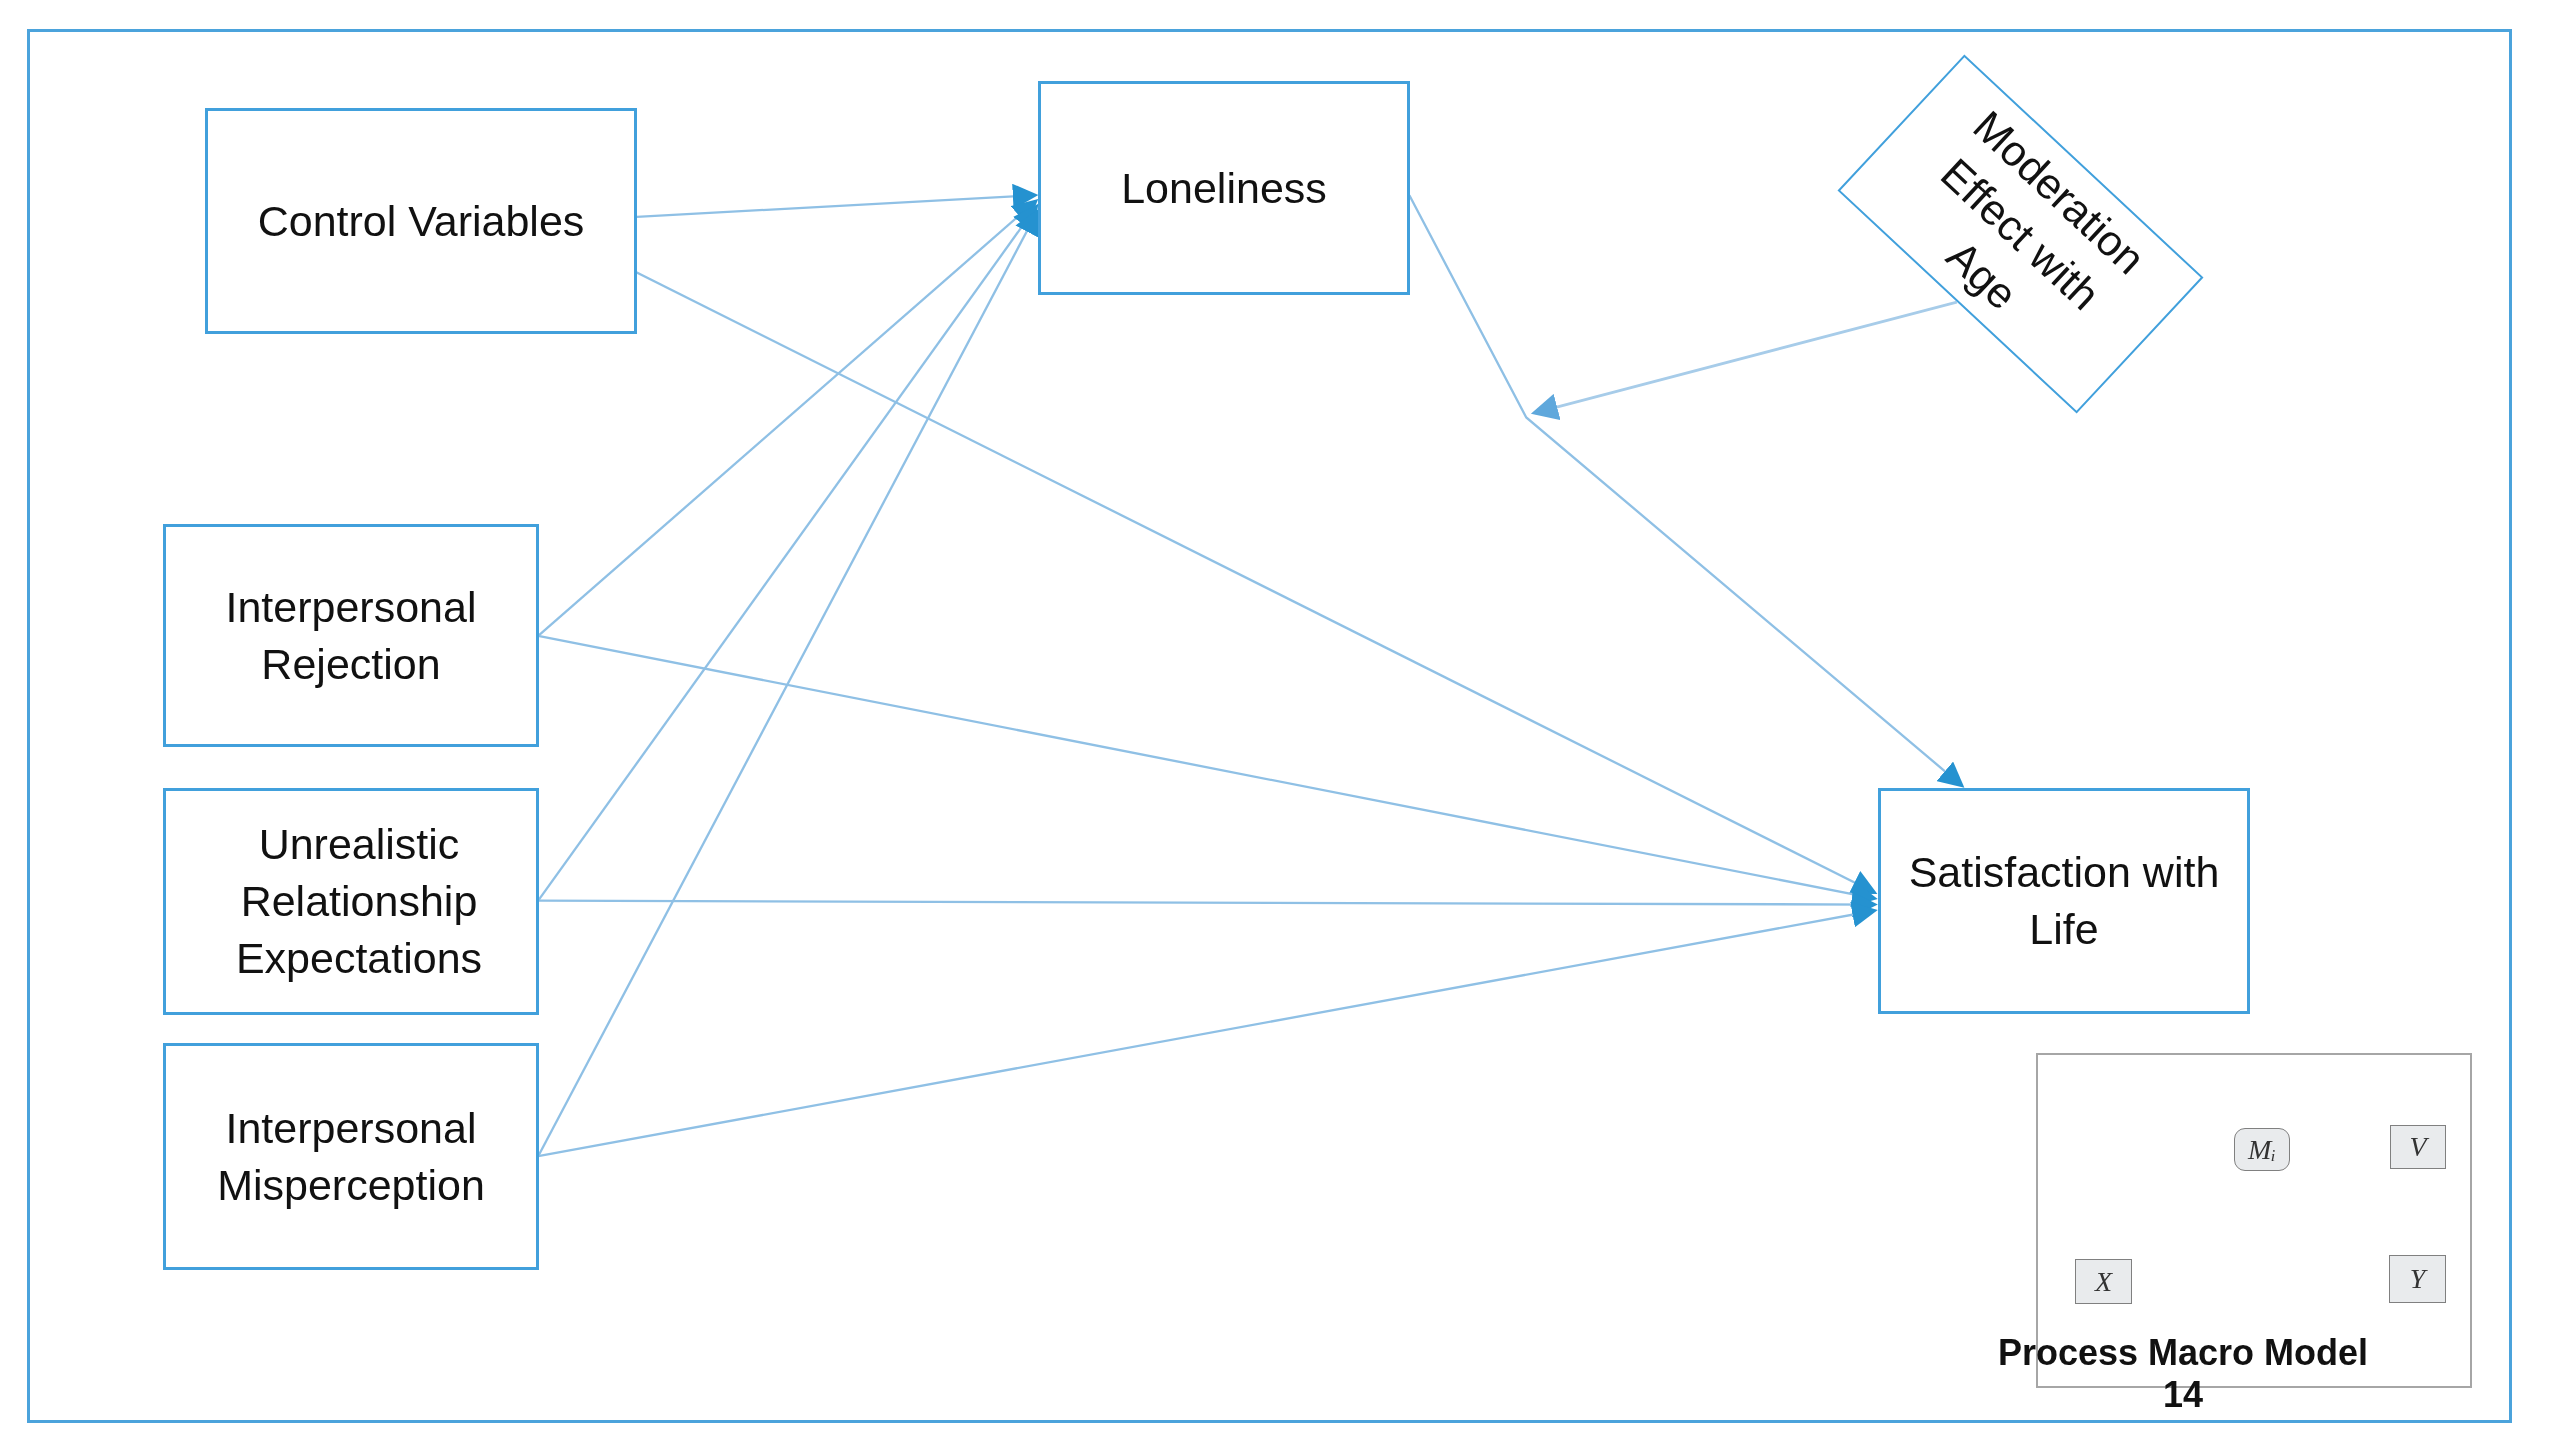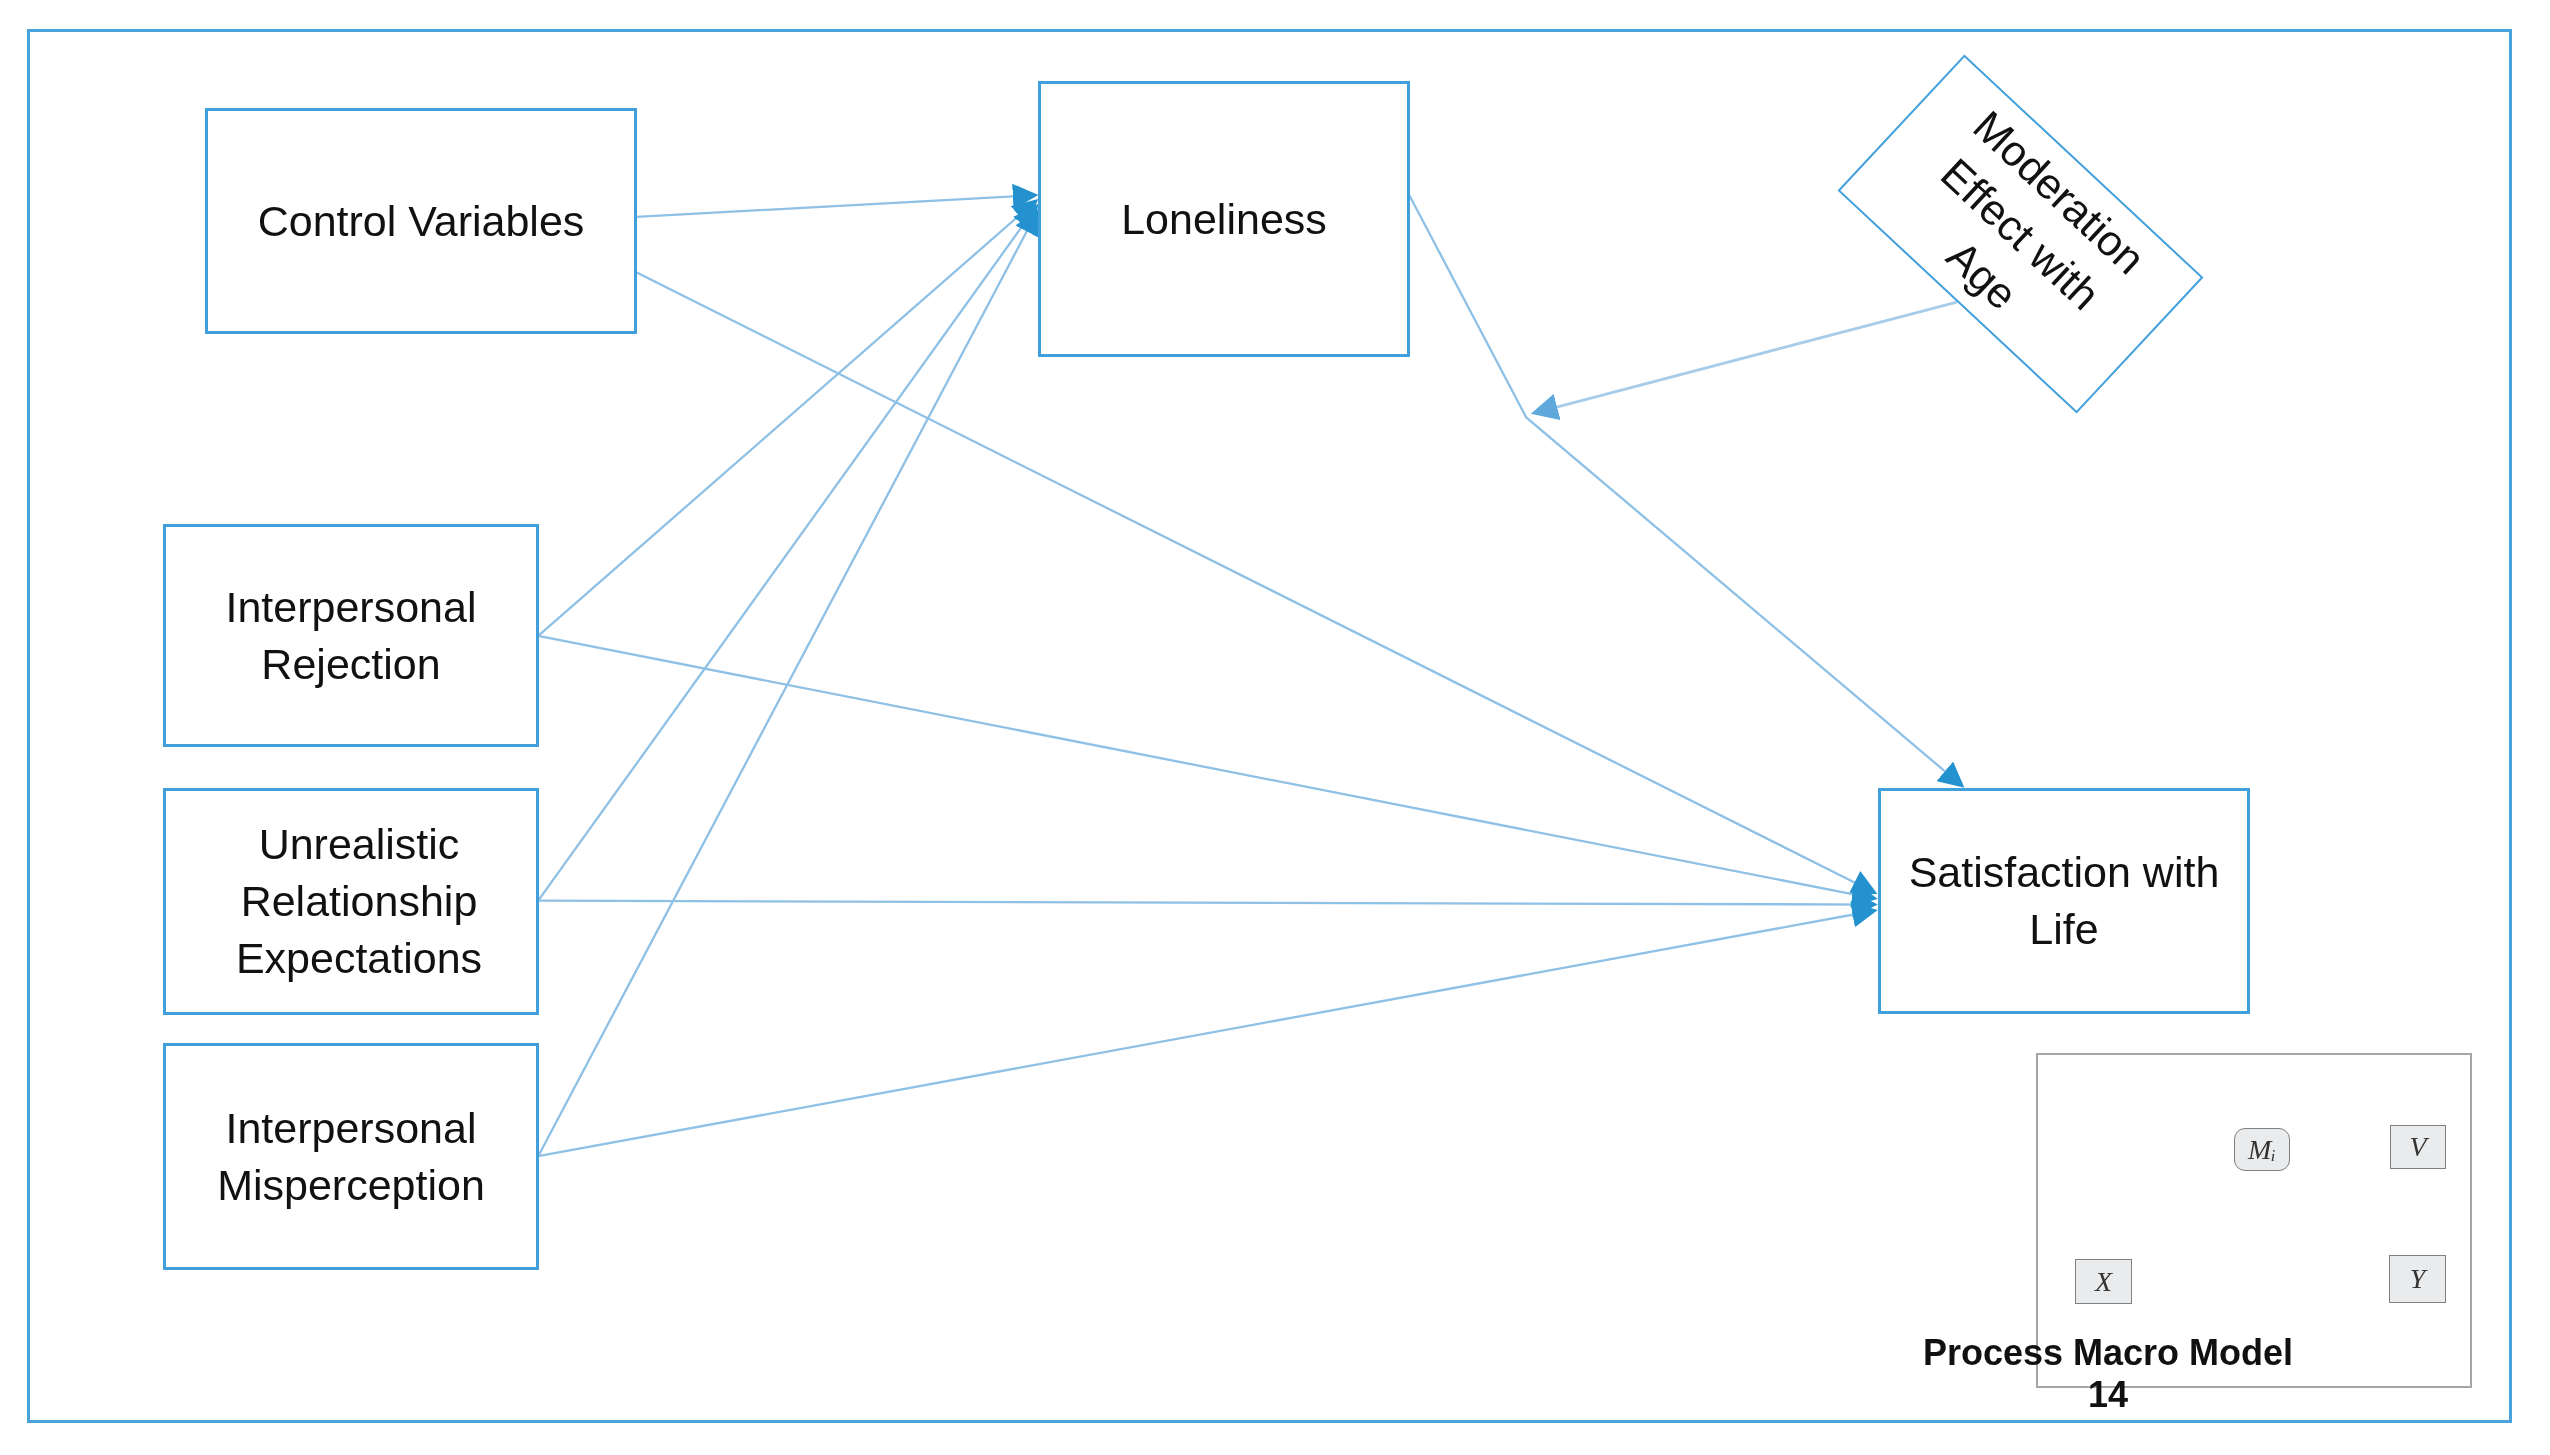--- a/index.html
+++ b/index.html
@@ -15,42 +15,42 @@
   .node{
     position:absolute;display:flex;align-items:center;justify-content:center;
     background:#ffffff;border:3.1px solid #41A0DC;box-sizing:border-box;
     text-align:center;font-size:43px;line-height:1.32;white-space:pre-line;
   }
   .node .lbl{display:block;}
   .box-control{left:160px;top:108px;width:432px;height:226px;margin-left:45px;}
   .box-rejection{left:163px;top:524px;width:376px;height:223px;}
   .box-unrealistic{left:163px;top:788px;width:376px;height:227px;padding-left:16px;}
   .box-misperception{left:163px;top:1043px;width:376px;height:227px;}
-  .box-loneliness{left:1038px;top:81px;width:372px;height:276px;}
+  .box-loneliness{left:1038px;top:81px;width:372px;height:214px;}
   .box-satisfaction{left:1878px;top:788px;width:372px;height:226px;align-items:center;}
   .box-moderator{
     left:1857px;top:141px;width:327px;height:186px;border-width:2.3px;
     transform:rotate(43deg);transform-origin:50% 50%;
   }
   .inset{
     position:absolute;left:2036px;top:1053px;width:436px;height:335px;
     border:2.3px solid #A6A6A6;background:#ffffff;box-sizing:border-box;
   }
   .inset-node{
     position:absolute;display:flex;align-items:center;justify-content:center;
     background:#E9EBED;border:1.5px solid #808080;box-sizing:border-box;
     font-family:"Liberation Serif","DejaVu Serif",serif;font-style:italic;
     font-size:28px;color:#333;
   }
   .inode-x{left:2075px;top:1259px;width:57px;height:45px;}
   .inode-m{left:2234px;top:1128px;width:56px;height:43px;border-radius:11px;}
   .inode-v{left:2390px;top:1125px;width:56px;height:44px;}
   .inode-y{left:2389px;top:1255px;width:57px;height:48px;}
   .inset-caption{
-    position:absolute;left:1920px;top:1332px;width:376px;text-align:center;
+    position:absolute;left:1995px;top:1332px;width:376px;text-align:center;
     font-size:36px;font-weight:600;color:#111;
   }
 </style>
 </head>
 <body>
 
 <div class="stage">
 
   <div class="frame"></div>
 

